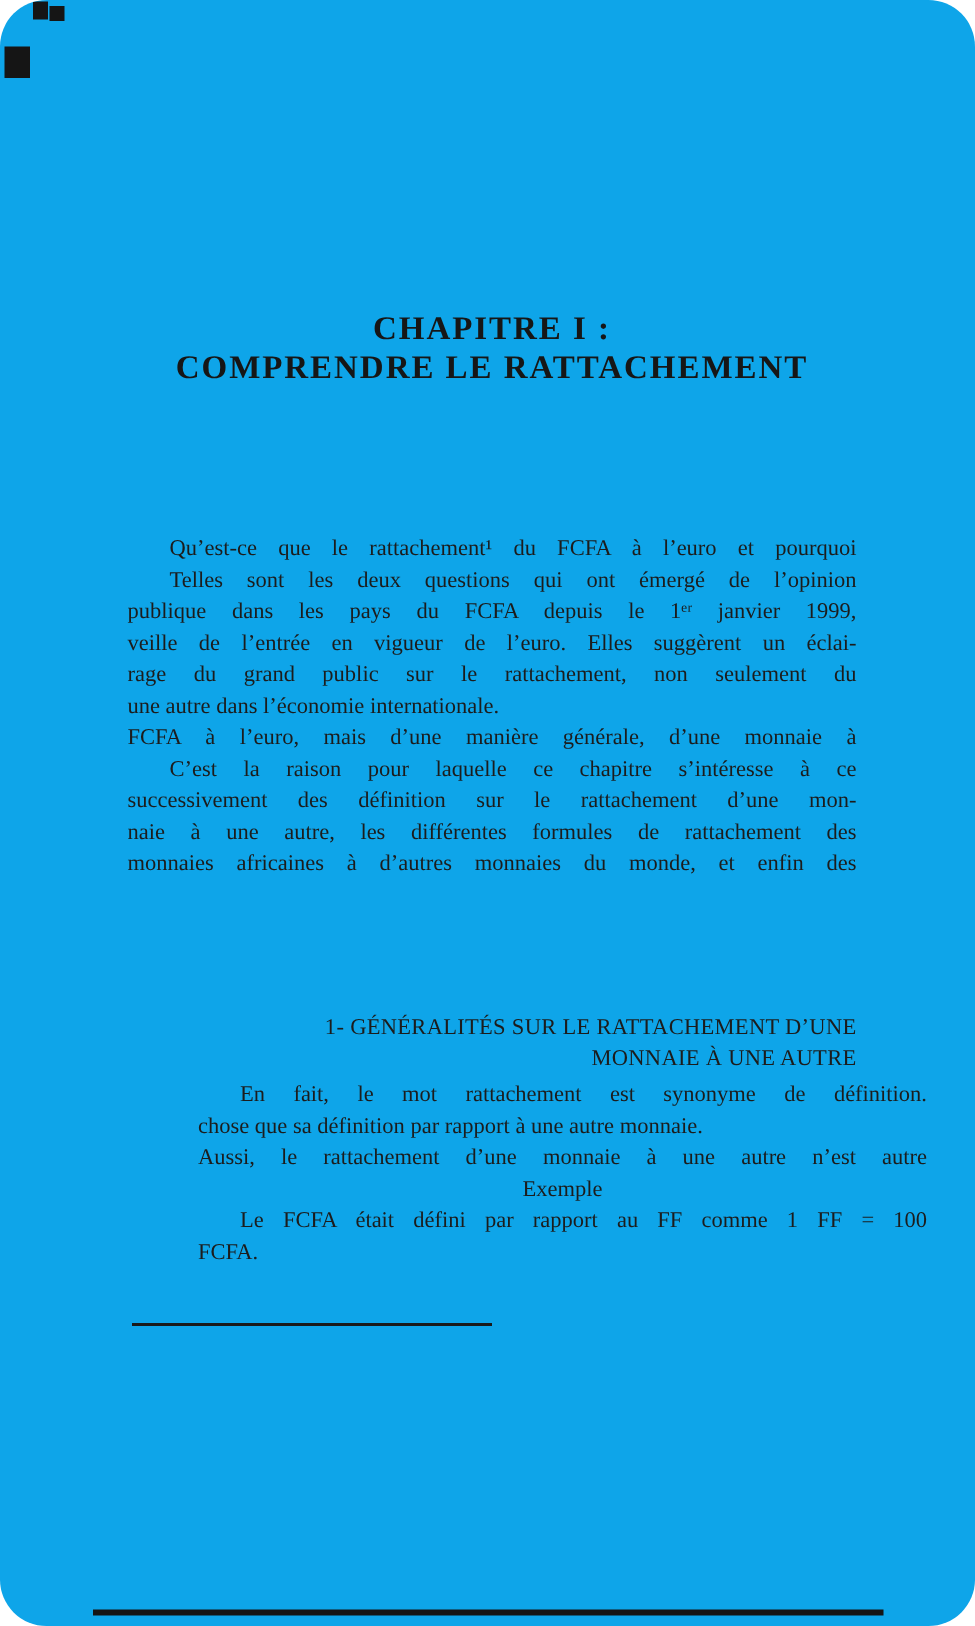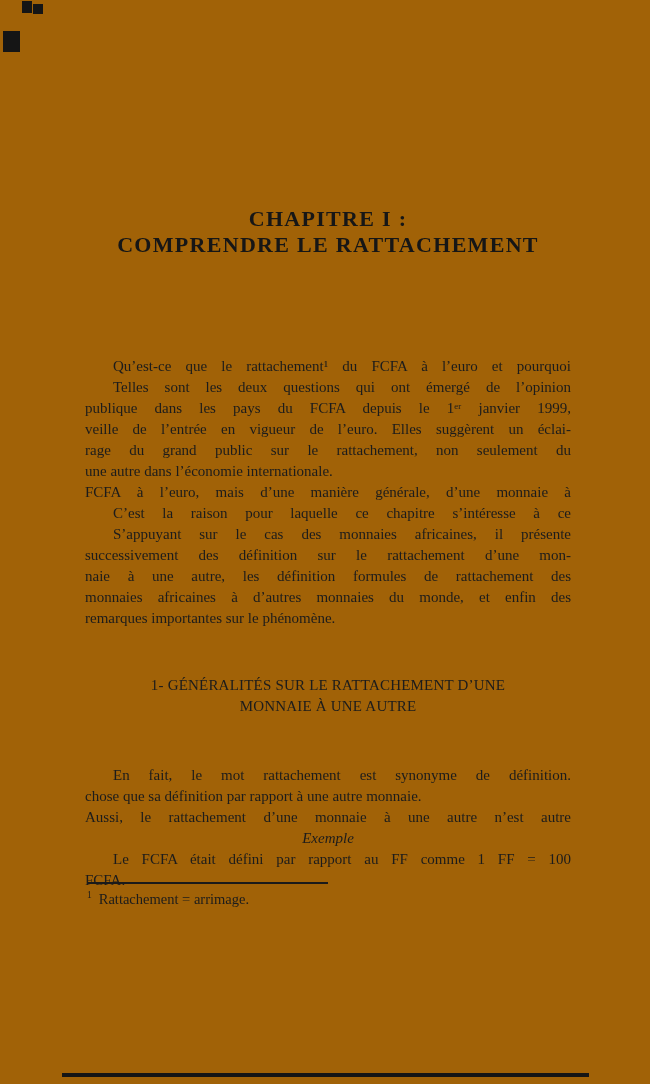--- a/index.html
+++ b/index.html
@@ -1,45 +1,46 @@
 <!DOCTYPE html>
 <html><head>
 <meta charset="utf-8">
 <style>
   html, body { margin: 0; padding: 0; background: #ffffff; }
   .page {
     position: relative;
     width: 650px; height: 1084px;
-    background: #a16207;
+    background: #0ea5e9;
     color: #1c1c1c;
     font-family: "Liberation Serif", "DejaVu Serif", serif;
     overflow: hidden;
+    border-radius: 31px;
   }
   
   .title {
     position: absolute; left: 85px; top: 206px; width: 486px;
     text-align: center;
     font-weight: bold;
     font-size: 22px; line-height: 26px;
     letter-spacing: 1.3px;
     color: #161616;
   }
   
   .textblock {
     position: absolute; left: 85px; width: 486px;
     font-size: 15px; line-height: 21px;
   }
   .intro    { top: 356px; }
   .heading  { top: 675px; letter-spacing: 0.2px; }
-  .sec-body { top: 765px; }
+  .sec-body { top: 720px; margin-left: 47px; }
   .ln { text-align: justify; text-align-last: justify; text-justify: inter-word; }
   .ln.first { text-indent: 28px; }
   .ln.last  { text-align-last: left; }
-  .hln { text-align: center; }
-  .example-label { text-align: center; font-style: italic; }
+  .hln { text-align: right; }
+  .example-label { text-align: center; }
   
   .footnote-rule {
     position: absolute; left: 88px; top: 882px;
     width: 240px; height: 2px; background: #1a1a1a;
   }
   .footnote {
     position: absolute; left: 87px; top: 890px; width: 486px;
     font-size: 14.5px; line-height: 18px;
   }
   .footnote sup { font-size: 9.5px; vertical-align: super; line-height: 0; }
@@ -75,25 +76,23 @@
       <div class="ln">publique dans les pays du FCFA depuis le 1ᵉʳ janvier 1999,</div>
       <div class="ln">veille de l’entrée en vigueur de l’euro. Elles suggèrent un éclai-</div>
       <div class="ln">rage du grand public sur le rattachement, non seulement du</div>
       <div class="ln last">une autre dans l’économie internationale.</div>
       <div class="ln">FCFA à l’euro, mais d’une manière générale, d’une monnaie à</div>
     </div>
     <div>
       <div class="ln first">C’est la raison pour laquelle ce chapitre s’intéresse à ce</div>
     </div>
     <div>
-      <div class="ln first">S’appuyant sur le cas des monnaies africaines, il présente</div>
       <div class="ln">successivement des définition sur le rattachement d’une mon-</div>
-      <div class="ln">naie à une autre, les définition formules de rattachement des</div>
+      <div class="ln">naie à une autre, les différentes formules de rattachement des</div>
       <div class="ln">monnaies africaines à d’autres monnaies du monde, et enfin des</div>
-      <div class="ln last">remarques importantes sur le phénomène.</div>
     </div>
   </div>
 
   <div class="textblock heading">
     <div class="hln">1- GÉNÉRALITÉS SUR LE RATTACHEMENT D’UNE</div>
     <div class="hln">MONNAIE À UNE AUTRE</div>
   </div>
 
   <div class="textblock sec-body">
     <div>
@@ -102,17 +101,14 @@
       <div class="ln">Aussi, le rattachement d’une monnaie à une autre n’est autre</div>
     </div>
     <div class="example-label">Exemple</div>
     <div>
       <div class="ln first">Le FCFA était défini par rapport au FF comme 1 FF = 100</div>
       <div class="ln last">FCFA.</div>
     </div>
   </div>
 
   <div class="footnote-rule"></div>
-  <div class="footnote">
-    <sup>1</sup><span class="fn-text">Rattachement = arrimage.</span>
-  </div>
 
 </div>
 
 </body></html>

